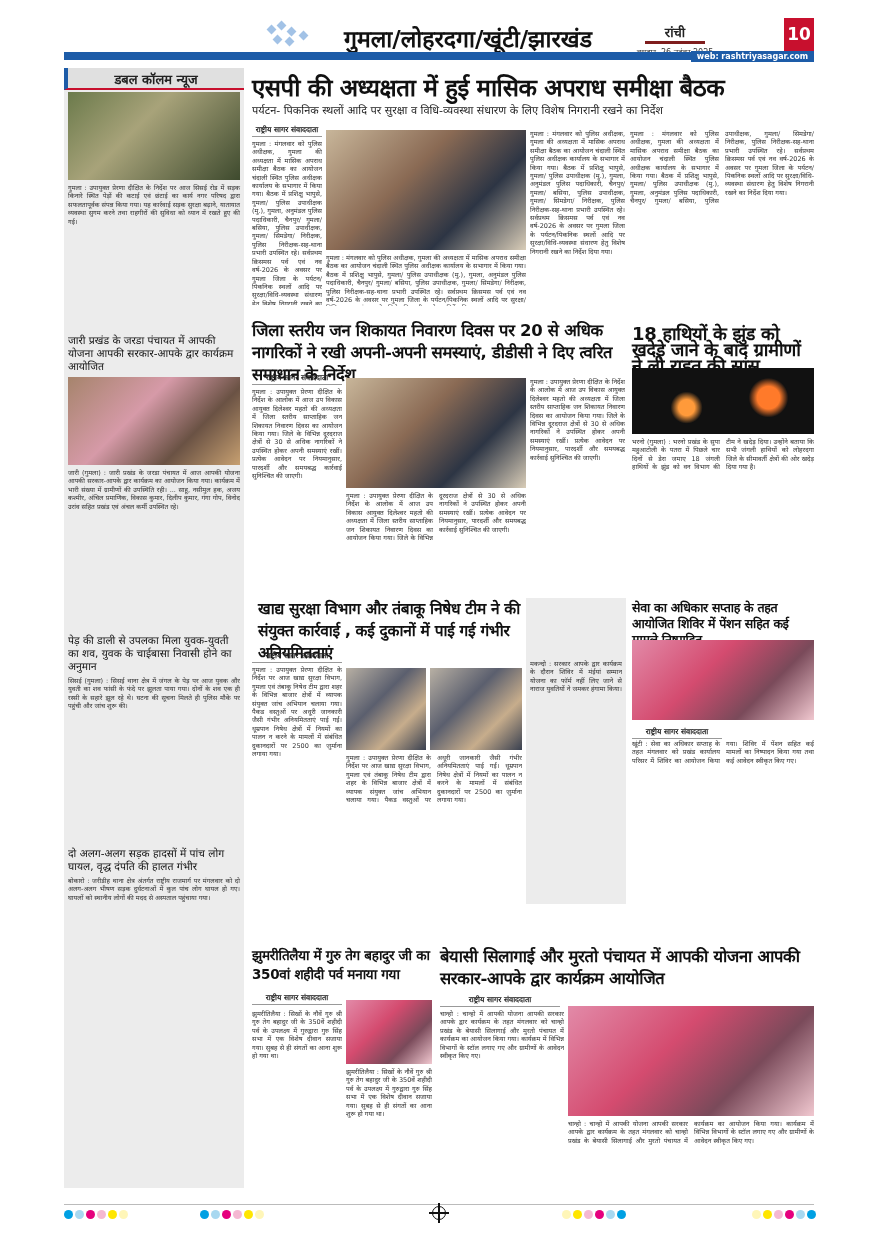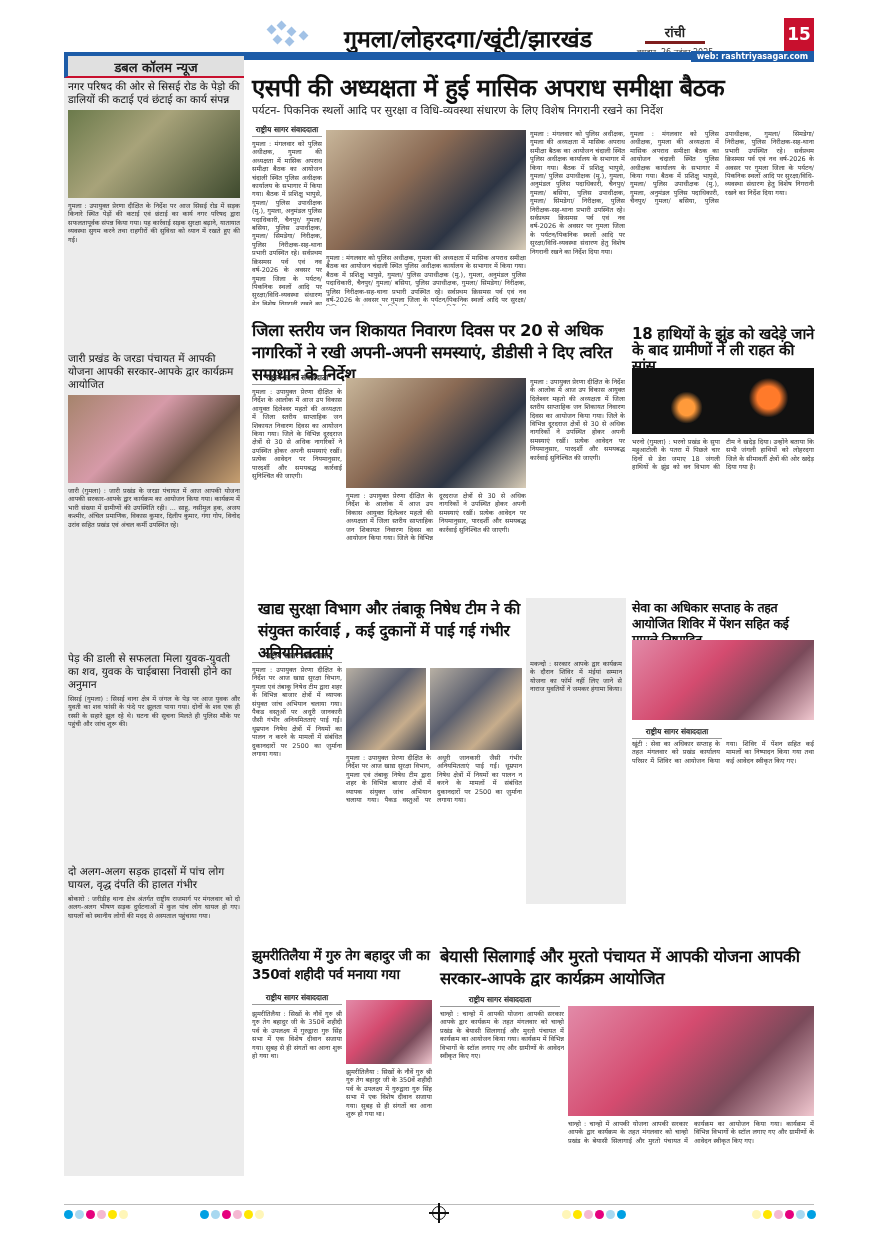--- a/index.html
+++ b/index.html
@@ -11,21 +11,21 @@
   .brand-dots { position:absolute; left: 200px; top: 4px; width: 60px; height: 30px; }
   .brand-dots span { position:absolute; width:7px; height:7px; background:#7aa8dc; transform: rotate(45deg); opacity:.7; }
   .section-title { position: absolute; left: 280px; top: 4px; font-size: 23px; font-weight: bold; color: #111; white-space: nowrap; }
   .date-box { position: absolute; left: 536px; top: 4px; width: 150px; text-align: center; }
   .city { font-size: 13px; font-weight: bold; border-bottom: 3px solid #7f1d1d; display:inline-block; padding: 0 20px; }
   .date { font-size: 8px; color:#333; margin-top: 2px; }
   .page-no { position: absolute; left: 720px; top: 0; width: 30px; height: 34px; background: #c8102e; color: #fff; font-weight: bold; font-size: 17px; text-align:center; padding-top: 6px; }
   .blue-rule { position: absolute; left: 0; top: 34px; width: 750px; height: 8px; background: #1d5ca8; }
   .web { position: absolute; right: 0; top: 33px; background:#1d5ca8; color:#fff; font-size: 8px; font-weight:bold; padding: 1px 6px; }
 
-  .left-col { position: absolute; left: 64px; top: 56px; width: 180px; height: 1120px; background: #ececec; }
+  .left-col { position: absolute; left: 64px; top: 68px; width: 180px; height: 1120px; background: #ececec; }
   .dc-head { height: 22px; background:#e0e0e0; border-left: 4px solid #1d5ca8; border-bottom: 2px solid #c8102e; font-size: 13px; font-weight:bold; text-align:center; padding-top:2px; }
   .lh { font-size: 10.5px; line-height: 13px; color:#111; padding: 2px 4px; font-weight: 500; }
   .lbody { font-size: 6.5px; line-height: 8.4px; color:#333; padding: 2px 4px; text-align: justify; }
   .photo { background: linear-gradient(135deg,#6b7a4b,#a8a37a 40%,#3e4a2e); margin: 2px 4px; }
   .photo.crowd { background: linear-gradient(135deg,#a6846c,#d69aa8 40%,#6a5244 70%,#c7a071); }
   .photo.meet { background: linear-gradient(135deg,#c8b69a,#8a6a54 40%,#2d3544 70%,#d9cdb8); }
   .photo.night { background: radial-gradient(circle at 30% 60%, #ff9a3a 0 6%, transparent 12%), radial-gradient(circle at 75% 45%, #ff7a2a 0 8%, transparent 14%), #111; }
   .photo.pink { background: linear-gradient(135deg,#e28aa8,#d44b6f 40%,#7a4a5a 70%,#f1c8d0); }
   .photo.shop { background: linear-gradient(135deg,#b8b0a4,#5b5f6e 40%,#c7ad8c 70%,#394050); }
   .h-main { position:absolute; left: 252px; top: 70px; width: 562px; font-size: 24px; font-weight: bold; color:#111; white-space: nowrap; letter-spacing: -0.5px; }
@@ -53,51 +53,50 @@
       <span style="left:24px;top:6px"></span>
     <span style="left:10px;top:14px"></span>
       <span style="left:22px;top:16px"></span>
       <span style="left:36px;top:10px"></span>
   </div>
   <div class="section-title">गुमला/लोहरदगा/खूंटी/झारखंड</div>
   <div class="date-box">
     <div class="city">रांची</div>
     <div class="date">बुधवार, 26 नवंबर 2025</div>
   </div>
-  <div class="page-no">15</div>
+  <div class="page-no">10</div>
   <div class="blue-rule"></div>
   <div class="web">web: rashtriyasagar.com</div>
 </div>
 
 <div class="left-col">
   <div class="dc-head">डबल कॉलम न्यूज</div>
-  <div class="lh">नगर परिषद की ओर से सिसई रोड के पेड़ो की डालियों की कटाई एवं छंटाई का कार्य संपन्न</div>
   <div class="photo" style="height:88px"></div>
   <div class="lbody" style="height:150px;overflow:hidden">गुमला : उपायुक्त प्रेरणा दीक्षित के निर्देश पर आज सिसई रोड में सड़क किनारे स्थित पेड़ों की कटाई एवं छंटाई का कार्य नगर परिषद द्वारा सफलतापूर्वक संपन्न किया गया। यह कार्रवाई सड़क सुरक्षा बढ़ाने, यातायात व्यवस्था सुगम करने तथा राहगीरों की सुविधा को ध्यान में रखते हुए की गई।</div>
   <div class="lh">जारी प्रखंड के जरडा पंचायत में आपकी योजना आपकी सरकार-आपके द्वार कार्यक्रम आयोजित</div>
   <div class="photo crowd" style="height:88px"></div>
   <div class="lbody" style="height:165px;overflow:hidden">जारी (गुमला) : जारी प्रखंड के जरडा पंचायत में आज आपकी योजना आपकी सरकार-आपके द्वार कार्यक्रम का आयोजन किया गया। कार्यक्रम में भारी संख्या में ग्रामीणों की उपस्थिति रही। ... साहू, नसीमुल हक, अजय कश्मीर, अंचिल प्रमाणिक, विकास कुमार, दिलीप कुमार, गंगा गोप, विनोद उरांव सहित प्रखंड एवं अंचल कर्मी उपस्थित रहे।</div>
-  <div class="lh">पेड़ की डाली से सफलता मिला युवक-युवती का शव, युवक के चाईबासा निवासी होने का अनुमान</div>
+  <div class="lh">पेड़ की डाली से उपलका मिला युवक-युवती का शव, युवक के चाईबासा निवासी होने का अनुमान</div>
   <div class="lbody" style="height:170px;overflow:hidden">सिसई (गुमला) : सिसई थाना क्षेत्र में जंगल के पेड़ पर आज युवक और युवती का शव फांसी के फंदे पर झूलता पाया गया। दोनों के शव एक ही रस्सी के सहारे झूल रहे थे। घटना की सूचना मिलते ही पुलिस मौके पर पहुंची और जांच शुरू की।</div>
   <div class="lh">दो अलग-अलग सड़क हादसों में पांच लोग घायल, वृद्ध दंपति की हालत गंभीर</div>
   <div class="lbody" style="height:290px;overflow:hidden">बोकारो : जरीडीह थाना क्षेत्र अंतर्गत राष्ट्रीय राजमार्ग पर मंगलवार को दो अलग-अलग भीषण सड़क दुर्घटनाओं में कुल पांच लोग घायल हो गए। घायलों को स्थानीय लोगों की मदद से अस्पताल पहुंचाया गया।</div>
 </div>
 
 <div class="h-main">एसपी की अध्यक्षता में हुई मासिक अपराध समीक्षा बैठक</div>
 <div class="sub-main">पर्यटन- पिकनिक स्थलों आदि पर सुरक्षा व विधि-व्यवस्था संधारण के लिए विशेष निगरानी रखने का निर्देश</div>
 <div class="abs" style="left:252px;top:122px;width:70px;">
   <div class="byline">राष्ट्रीय सागर संवाददाता</div>
 </div>
 <div class="col-text" style="left:252px;top:140px;width:70px;height:165px">गुमला : मंगलवार को पुलिस अधीक्षक, गुमला की अध्यक्षता में मासिक अपराध समीक्षा बैठक का आयोजन चंदाली स्थित पुलिस अधीक्षक कार्यालय के सभागार में किया गया। बैठक में प्रशिक्षु भापुसे, गुमला/ पुलिस उपाधीक्षक (मु.), गुमला, अनुमंडल पुलिस पदाधिकारी, चैनपुर/ गुमला/ बसिया, पुलिस उपाधीक्षक, गुमला/ सिमडेगा/ निरीक्षक, पुलिस निरीक्षक-सह-थाना प्रभारी उपस्थित रहे। सर्वप्रथम क्रिसमस पर्व एवं नव वर्ष-2026 के अवसर पर गुमला जिला के पर्यटन/पिकनिक स्थलों आदि पर सुरक्षा/विधि-व्यवस्था संधारण हेतु विशेष निगरानी रखने का निर्देश दिया गया।</div>
 <div class="photo meet abs" style="left:326px;top:130px;width:200px;height:120px;margin:0"></div>
 <div class="col-text" style="left:326px;top:254px;width:200px;height:52px">गुमला : मंगलवार को पुलिस अधीक्षक, गुमला की अध्यक्षता में मासिक अपराध समीक्षा बैठक का आयोजन चंदाली स्थित पुलिस अधीक्षक कार्यालय के सभागार में किया गया। बैठक में प्रशिक्षु भापुसे, गुमला/ पुलिस उपाधीक्षक (मु.), गुमला, अनुमंडल पुलिस पदाधिकारी, चैनपुर/ गुमला/ बसिया, पुलिस उपाधीक्षक, गुमला/ सिमडेगा/ निरीक्षक, पुलिस निरीक्षक-सह-थाना प्रभारी उपस्थित रहे। सर्वप्रथम क्रिसमस पर्व एवं नव वर्ष-2026 के अवसर पर गुमला जिला के पर्यटन/पिकनिक स्थलों आदि पर सुरक्षा/विधि-व्यवस्था संधारण हेतु विशेष निगरानी रखने का निर्देश दिया गया।</div>
 <div class="col-text" style="left:530px;top:130px;width:95px;height:176px">गुमला : मंगलवार को पुलिस अधीक्षक, गुमला की अध्यक्षता में मासिक अपराध समीक्षा बैठक का आयोजन चंदाली स्थित पुलिस अधीक्षक कार्यालय के सभागार में किया गया। बैठक में प्रशिक्षु भापुसे, गुमला/ पुलिस उपाधीक्षक (मु.), गुमला, अनुमंडल पुलिस पदाधिकारी, चैनपुर/ गुमला/ बसिया, पुलिस उपाधीक्षक, गुमला/ सिमडेगा/ निरीक्षक, पुलिस निरीक्षक-सह-थाना प्रभारी उपस्थित रहे। सर्वप्रथम क्रिसमस पर्व एवं नव वर्ष-2026 के अवसर पर गुमला जिला के पर्यटन/पिकनिक स्थलों आदि पर सुरक्षा/विधि-व्यवस्था संधारण हेतु विशेष निगरानी रखने का निर्देश दिया गया।</div>
 <div class="col-text" style="left:630px;top:130px;width:184px;height:188px;column-count:2;column-gap:6px">गुमला : मंगलवार को पुलिस अधीक्षक, गुमला की अध्यक्षता में मासिक अपराध समीक्षा बैठक का आयोजन चंदाली स्थित पुलिस अधीक्षक कार्यालय के सभागार में किया गया। बैठक में प्रशिक्षु भापुसे, गुमला/ पुलिस उपाधीक्षक (मु.), गुमला, अनुमंडल पुलिस पदाधिकारी, चैनपुर/ गुमला/ बसिया, पुलिस उपाधीक्षक, गुमला/ सिमडेगा/ निरीक्षक, पुलिस निरीक्षक-सह-थाना प्रभारी उपस्थित रहे। सर्वप्रथम क्रिसमस पर्व एवं नव वर्ष-2026 के अवसर पर गुमला जिला के पर्यटन/पिकनिक स्थलों आदि पर सुरक्षा/विधि-व्यवस्था संधारण हेतु विशेष निगरानी रखने का निर्देश दिया गया।</div>
 
-<div class="h2" style="left:632px;top:326px;font-size:15px;white-space:normal;width:182px;line-height:16px">18 हाथियों के झुंड को खदेड़े जाने के बाद ग्रामीणों ने ली राहत की सांस</div>
+<div class="h2" style="left:632px;top:326px;font-size:18px;white-space:normal;width:182px;line-height:16px">18 हाथियों के झुंड को खदेड़े जाने के बाद ग्रामीणों ने ली राहत की सांस</div>
 <div class="photo night abs" style="left:632px;top:368px;width:182px;height:66px;margin:0"></div>
 <div class="col-text" style="left:632px;top:438px;width:182px;height:150px;column-count:2;column-gap:6px">भरनो (गुमला) : भरनो प्रखंड के सुपा महुआटोली के पतरा में पिछले चार दिनों से डेरा जमाए 18 जंगली हाथियों के झुंड को वन विभाग की टीम ने खदेड़ दिया। उन्होंने बताया कि सभी जंगली हाथियों को लोहरदगा जिले के सीमावर्ती क्षेत्रों की ओर खदेड़ दिया गया है।</div>
 
 <div class="h2" style="left:252px;top:320px;font-size:16.5px;white-space:normal;width:372px;line-height:22px">जिला स्तरीय जन शिकायत निवारण दिवस पर 20 से अधिक नागरिकों ने रखी अपनी-अपनी समस्याएं, डीडीसी ने दिए त्वरित समाधान के निर्देश</div>
 <div class="abs" style="left:252px;top:370px;width:90px">
   <div class="byline">राष्ट्रीय सागर संवाददाता</div>
 </div>
 <div class="col-text" style="left:252px;top:388px;width:90px;height:200px">गुमला : उपायुक्त प्रेरणा दीक्षित के निर्देश के आलोक में आज उप विकास आयुक्त दिलेश्वर महतो की अध्यक्षता में जिला स्तरीय साप्ताहिक जन शिकायत निवारण दिवस का आयोजन किया गया। जिले के विभिन्न दूरदराज क्षेत्रों से 30 से अधिक नागरिकों ने उपस्थित होकर अपनी समस्याएं रखीं। प्रत्येक आवेदन पर नियमानुसार, पारदर्शी और समयबद्ध कार्रवाई सुनिश्चित की जाएगी।</div>
 <div class="photo meet abs" style="left:346px;top:378px;width:180px;height:110px;margin:0"></div>
 <div class="col-text" style="left:346px;top:492px;width:180px;height:96px;column-count:2;column-gap:6px">गुमला : उपायुक्त प्रेरणा दीक्षित के निर्देश के आलोक में आज उप विकास आयुक्त दिलेश्वर महतो की अध्यक्षता में जिला स्तरीय साप्ताहिक जन शिकायत निवारण दिवस का आयोजन किया गया। जिले के विभिन्न दूरदराज क्षेत्रों से 30 से अधिक नागरिकों ने उपस्थित होकर अपनी समस्याएं रखीं। प्रत्येक आवेदन पर नियमानुसार, पारदर्शी और समयबद्ध कार्रवाई सुनिश्चित की जाएगी।</div>

